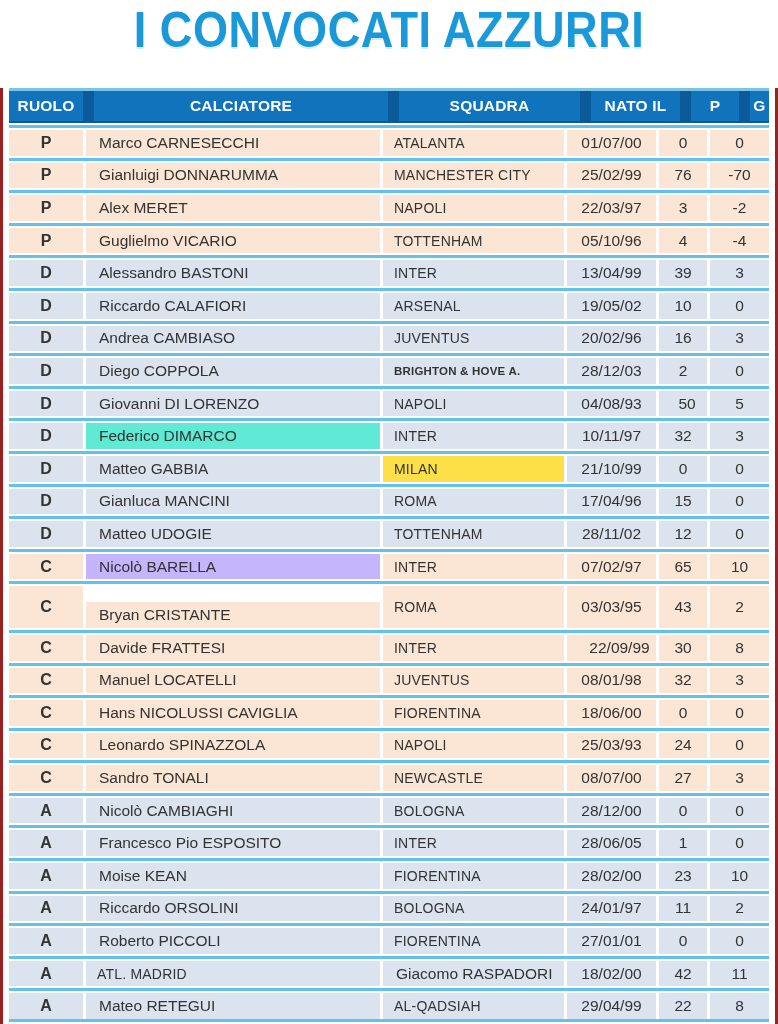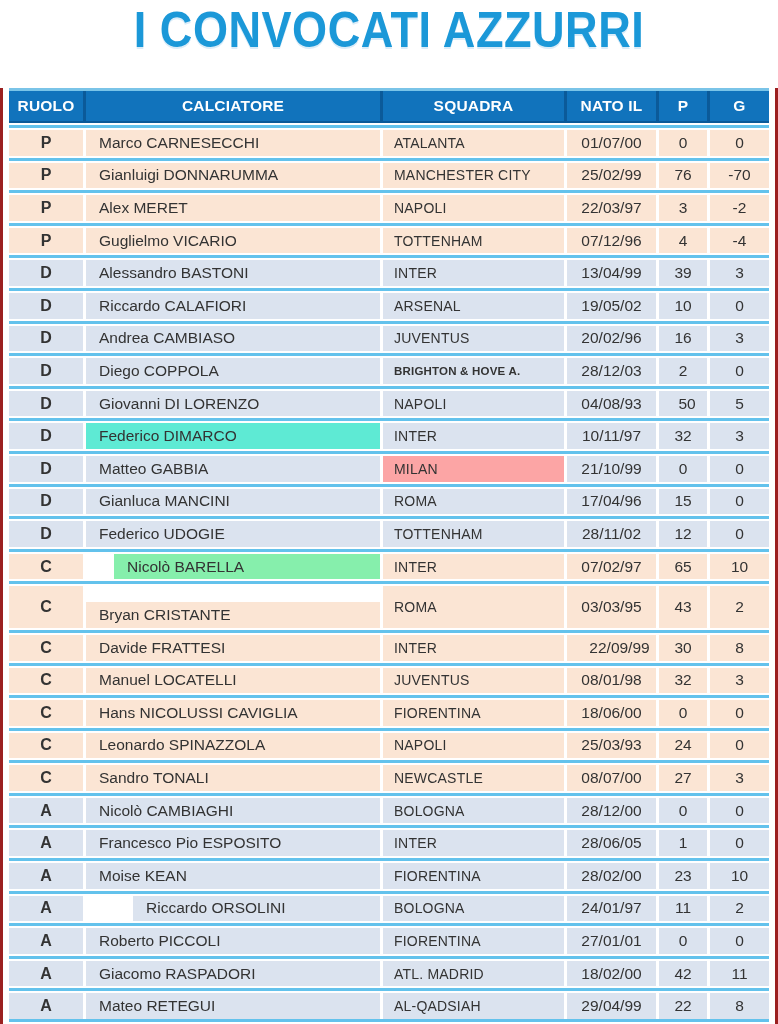--- a/index.html
+++ b/index.html
@@ -28,21 +28,21 @@
     box-sizing:border-box;
     background:#ffffff;
   }
   
   .header-row{
     border-top:3px solid var(--header-strip);
     border-bottom:2px solid var(--header-dark);
     background:var(--header-dark);
     display:grid;
     grid-template-columns:74px 294px 181px 89px 48px 1fr;
-    column-gap:3px;
+    column-gap:11px;
     height:30px;flex:0 0 auto;
   }
   .header-cell{
     background:var(--header-blue);
     color:#ffffff;font-weight:bold;font-size:15.5px;
     display:flex;align-items:center;justify-content:center;
     letter-spacing:.2px;
   }
   
   .table-body{flex:1 1 auto;display:flex;flex-direction:column;}
@@ -119,21 +119,21 @@
           <div class="cell date" style="background: rgb(251, 229, 212);">22/03/97</div>
           <div class="cell caps" style="background: rgb(251, 229, 212);">3</div>
           <div class="cell goals" style="background: rgb(251, 229, 212);">-2</div>
         </div>
       </div>
       <div class="row-wrap">
         <div class="cells">
           <div class="cell role" style="background: rgb(251, 229, 212);">P</div>
           <div class="cell player" style="background: rgb(251, 229, 212);">Guglielmo VICARIO</div>
           <div class="cell club" style="background: rgb(251, 229, 212);">TOTTENHAM</div>
-          <div class="cell date" style="background: rgb(251, 229, 212);">07/12/96</div>
+          <div class="cell date" style="background: rgb(251, 229, 212);">05/10/96</div>
           <div class="cell caps" style="background: rgb(251, 229, 212);">4</div>
           <div class="cell goals" style="background: rgb(251, 229, 212);">-4</div>
         </div>
       </div>
       <div class="row-wrap">
         <div class="cells">
           <div class="cell role" style="background: rgb(219, 227, 239);">D</div>
           <div class="cell player" style="background: rgb(219, 227, 239);">Alessandro BASTONI</div>
           <div class="cell club" style="background: rgb(219, 227, 239);">INTER</div>
           <div class="cell date" style="background: rgb(219, 227, 239);">13/04/99</div>
@@ -188,50 +188,50 @@
           <div class="cell club" style="background: rgb(219, 227, 239);">INTER</div>
           <div class="cell date" style="background: rgb(219, 227, 239);">10/11/97</div>
           <div class="cell caps" style="background: rgb(219, 227, 239);">32</div>
           <div class="cell goals" style="background: rgb(219, 227, 239);">3</div>
         </div>
       </div>
       <div class="row-wrap">
         <div class="cells">
           <div class="cell role" style="background: rgb(219, 227, 239);">D</div>
           <div class="cell player" style="background: rgb(219, 227, 239);">Matteo GABBIA</div>
-          <div class="cell club" style="background: #fca5a5;">MILAN</div>
+          <div class="cell club" style="background: #fde047;">MILAN</div>
           <div class="cell date" style="background: rgb(219, 227, 239);">21/10/99</div>
           <div class="cell caps" style="background: rgb(219, 227, 239);">0</div>
           <div class="cell goals" style="background: rgb(219, 227, 239);">0</div>
         </div>
       </div>
       <div class="row-wrap">
         <div class="cells">
           <div class="cell role" style="background: rgb(219, 227, 239);">D</div>
           <div class="cell player" style="background: rgb(219, 227, 239);">Gianluca MANCINI</div>
           <div class="cell club" style="background: rgb(219, 227, 239);">ROMA</div>
           <div class="cell date" style="background: rgb(219, 227, 239);">17/04/96</div>
           <div class="cell caps" style="background: rgb(219, 227, 239);">15</div>
           <div class="cell goals" style="background: rgb(219, 227, 239);">0</div>
         </div>
       </div>
       <div class="row-wrap">
         <div class="cells">
           <div class="cell role" style="background: rgb(219, 227, 239);">D</div>
-          <div class="cell player" style="background: rgb(219, 227, 239);">Federico UDOGIE</div>
+          <div class="cell player" style="background: rgb(219, 227, 239);">Matteo UDOGIE</div>
           <div class="cell club" style="background: rgb(219, 227, 239);">TOTTENHAM</div>
           <div class="cell date" style="background: rgb(219, 227, 239);">28/11/02</div>
           <div class="cell caps" style="background: rgb(219, 227, 239);">12</div>
           <div class="cell goals" style="background: rgb(219, 227, 239);">0</div>
         </div>
       </div>
       <div class="row-wrap">
         <div class="cells">
           <div class="cell role" style="background: rgb(251, 229, 212);">C</div>
-          <div class="cell player" style="background: #86efac; margin-left: 28px;">Nicolò BARELLA</div>
+          <div class="cell player" style="background: #c4b5fd;">Nicolò BARELLA</div>
           <div class="cell club" style="background: rgb(251, 229, 212);">INTER</div>
           <div class="cell date" style="background: rgb(251, 229, 212);">07/02/97</div>
           <div class="cell caps" style="background: rgb(251, 229, 212);">65</div>
           <div class="cell goals" style="background: rgb(251, 229, 212);">10</div>
         </div>
       </div>
       <div class="row-wrap">
         <div class="cells">
           <div class="cell role" style="background: rgb(251, 229, 212);">C</div>
           <div class="cell player" style="background: rgb(251, 229, 212); margin-top: 16px;">Bryan CRISTANTE</div>
@@ -317,42 +317,42 @@
           <div class="cell player" style="background: rgb(219, 227, 239);">Moise KEAN</div>
           <div class="cell club" style="background: rgb(219, 227, 239);">FIORENTINA</div>
           <div class="cell date" style="background: rgb(219, 227, 239);">28/02/00</div>
           <div class="cell caps" style="background: rgb(219, 227, 239);">23</div>
           <div class="cell goals" style="background: rgb(219, 227, 239);">10</div>
         </div>
       </div>
       <div class="row-wrap">
         <div class="cells">
           <div class="cell role" style="background: rgb(219, 227, 239);">A</div>
-          <div class="cell player" style="background: rgb(219, 227, 239); margin-left: 47px;">Riccardo ORSOLINI</div>
+          <div class="cell player" style="background: rgb(219, 227, 239);">Riccardo ORSOLINI</div>
           <div class="cell club" style="background: rgb(219, 227, 239);">BOLOGNA</div>
           <div class="cell date" style="background: rgb(219, 227, 239);">24/01/97</div>
           <div class="cell caps" style="background: rgb(219, 227, 239);">11</div>
           <div class="cell goals" style="background: rgb(219, 227, 239);">2</div>
         </div>
       </div>
       <div class="row-wrap">
         <div class="cells">
           <div class="cell role" style="background: rgb(219, 227, 239);">A</div>
           <div class="cell player" style="background: rgb(219, 227, 239);">Roberto PICCOLI</div>
           <div class="cell club" style="background: rgb(219, 227, 239);">FIORENTINA</div>
           <div class="cell date" style="background: rgb(219, 227, 239);">27/01/01</div>
           <div class="cell caps" style="background: rgb(219, 227, 239);">0</div>
           <div class="cell goals" style="background: rgb(219, 227, 239);">0</div>
         </div>
       </div>
       <div class="row-wrap">
         <div class="cells">
           <div class="cell role" style="background: rgb(219, 227, 239);">A</div>
+          <div class="cell club" style="background: rgb(219, 227, 239);">ATL. MADRID</div>
           <div class="cell player" style="background: rgb(219, 227, 239);">Giacomo RASPADORI</div>
-          <div class="cell club" style="background: rgb(219, 227, 239);">ATL. MADRID</div>
           <div class="cell date" style="background: rgb(219, 227, 239);">18/02/00</div>
           <div class="cell caps" style="background: rgb(219, 227, 239);">42</div>
           <div class="cell goals" style="background: rgb(219, 227, 239);">11</div>
         </div>
       </div>
       <div class="row-wrap">
         <div class="cells">
           <div class="cell role" style="background: rgb(219, 227, 239);">A</div>
           <div class="cell player" style="background: rgb(219, 227, 239);">Mateo RETEGUI</div>
           <div class="cell club" style="background: rgb(219, 227, 239);">AL-QADSIAH</div>

